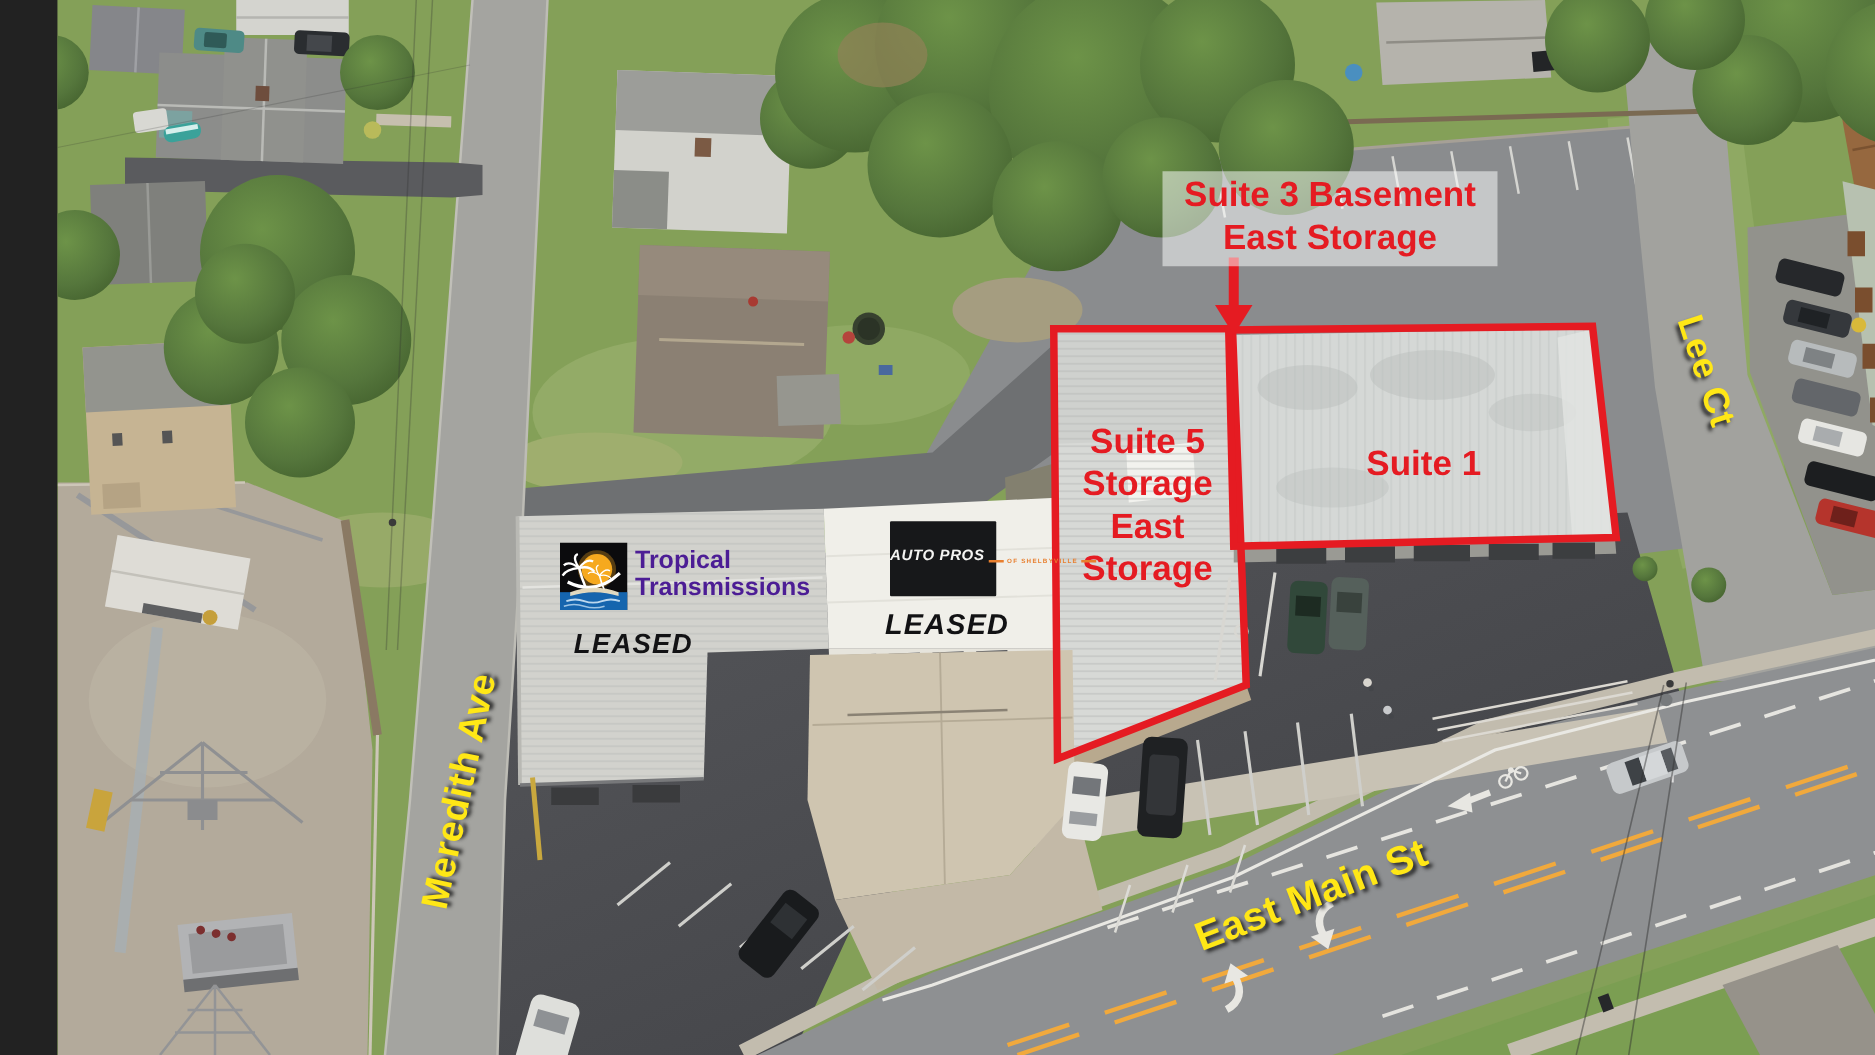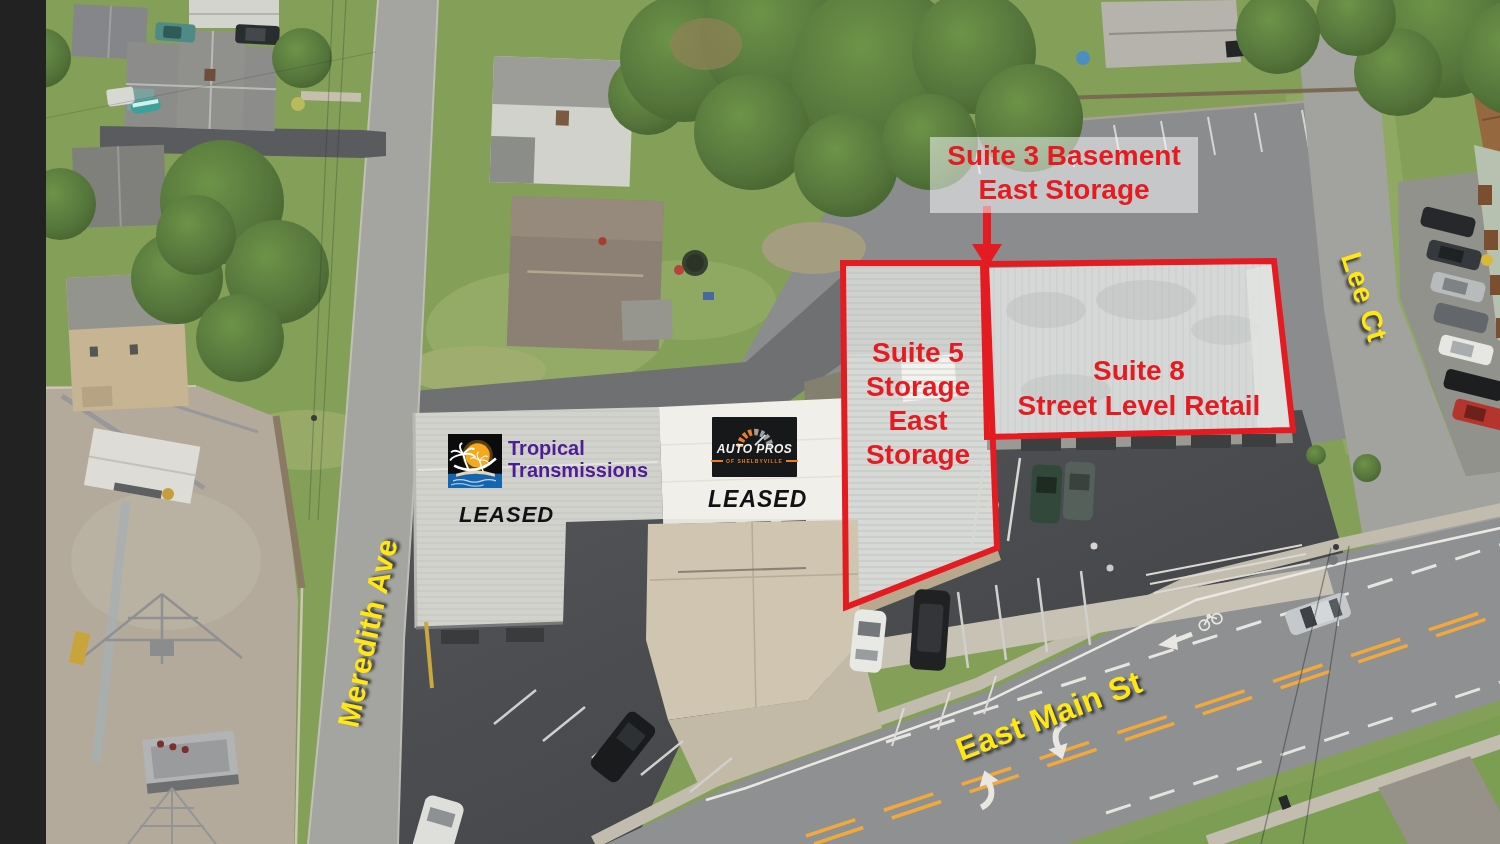--- a/index.html
+++ b/index.html
@@ -14,21 +14,21 @@
   .suite2-lbl{left:799px;top:336px;width:146px;}
   .suite1-lbl{left:935px;top:353px;width:316px;line-height:35px;}
   
   .leased{color:#121214;font-style:italic;font-weight:bold;letter-spacing:1px;}
   .leased-left{left:413px;top:502px;font-size:22px;}
   .leased-right{left:662px;top:486px;font-size:23px;}
   .tropical{left:402px;top:434px;display:flex;align-items:flex-start;}
   .tropical .mark{width:54px;height:54px;flex:0 0 54px;}
   .tropical .words{margin-left:6px;margin-top:3px;color:#4c1d95;font-size:20px;line-height:22px;font-weight:bold;}
   .autopros{left:666px;top:417px;width:85px;height:60px;background:#17181a;border-radius:1px;
-            display:flex;flex-direction:column;align-items:center;}
+            display:flex;flex-direction:row;align-items:center;}
   .autopros .ap-name{color:#f4f4f2;font-size:12px;line-height:12px;font-style:italic;
                      font-weight:bold;letter-spacing:.5px;margin-top:-6px;}
   .autopros .ap-sub{display:flex;align-items:center;margin-top:3px;}
   .autopros .ap-sub span.txt{color:#E87F2E;font-size:5px;letter-spacing:1px;font-weight:bold;}
   .autopros .dash{display:inline-block;width:12px;height:2px;background:#E87F2E;margin:0 3px;}
   
   .street{color:#FFE716;text-shadow:2px 3px 3px rgba(22,22,22,.8);letter-spacing:.5px;}
   .meredith{left:322px;top:633px;transform:translate(-50%,-50%) rotate(-78deg);font-size:30px;}
   .lee{left:1318px;top:297px;transform:translate(-50%,-50%) rotate(72deg);font-size:29px;}
   .eastmain{left:1003px;top:716px;transform:translate(-50%,-50%) rotate(-21deg);font-size:32px;}
@@ -465,22 +465,21 @@
 </div>
 
 <div class="lbl red-lbl suite2-lbl">
   <div>Suite 5</div>
   <div>Storage</div>
   <div>East</div>
   <div>Storage</div>
 </div>
 
 <div class="lbl red-lbl suite1-lbl">
-  <div>Suite 8</div>
-  <div>Street Level Retail</div>
+  <div>Suite 1</div>
 </div>
 
 <div class="lbl tropical">
   <svg class="mark" viewBox="0 0 53 53">
     <rect width="53" height="53" fill="#0b0b0d"></rect>
     <circle cx="29" cy="21" r="15" fill="#F6A91E" opacity=".32"></circle>
     <circle cx="29" cy="21" r="12" fill="#F6A91E"></circle>
     <path d="M6,31 Q28,42 47,24" stroke="#fff" stroke-width="2.5" fill="none"></path>
     <g stroke="#fff" fill="none" stroke-width="1.8" transform="translate(15,20)">
       <path d="M0,0 Q2,8 5,15" stroke-width="2"></path>

